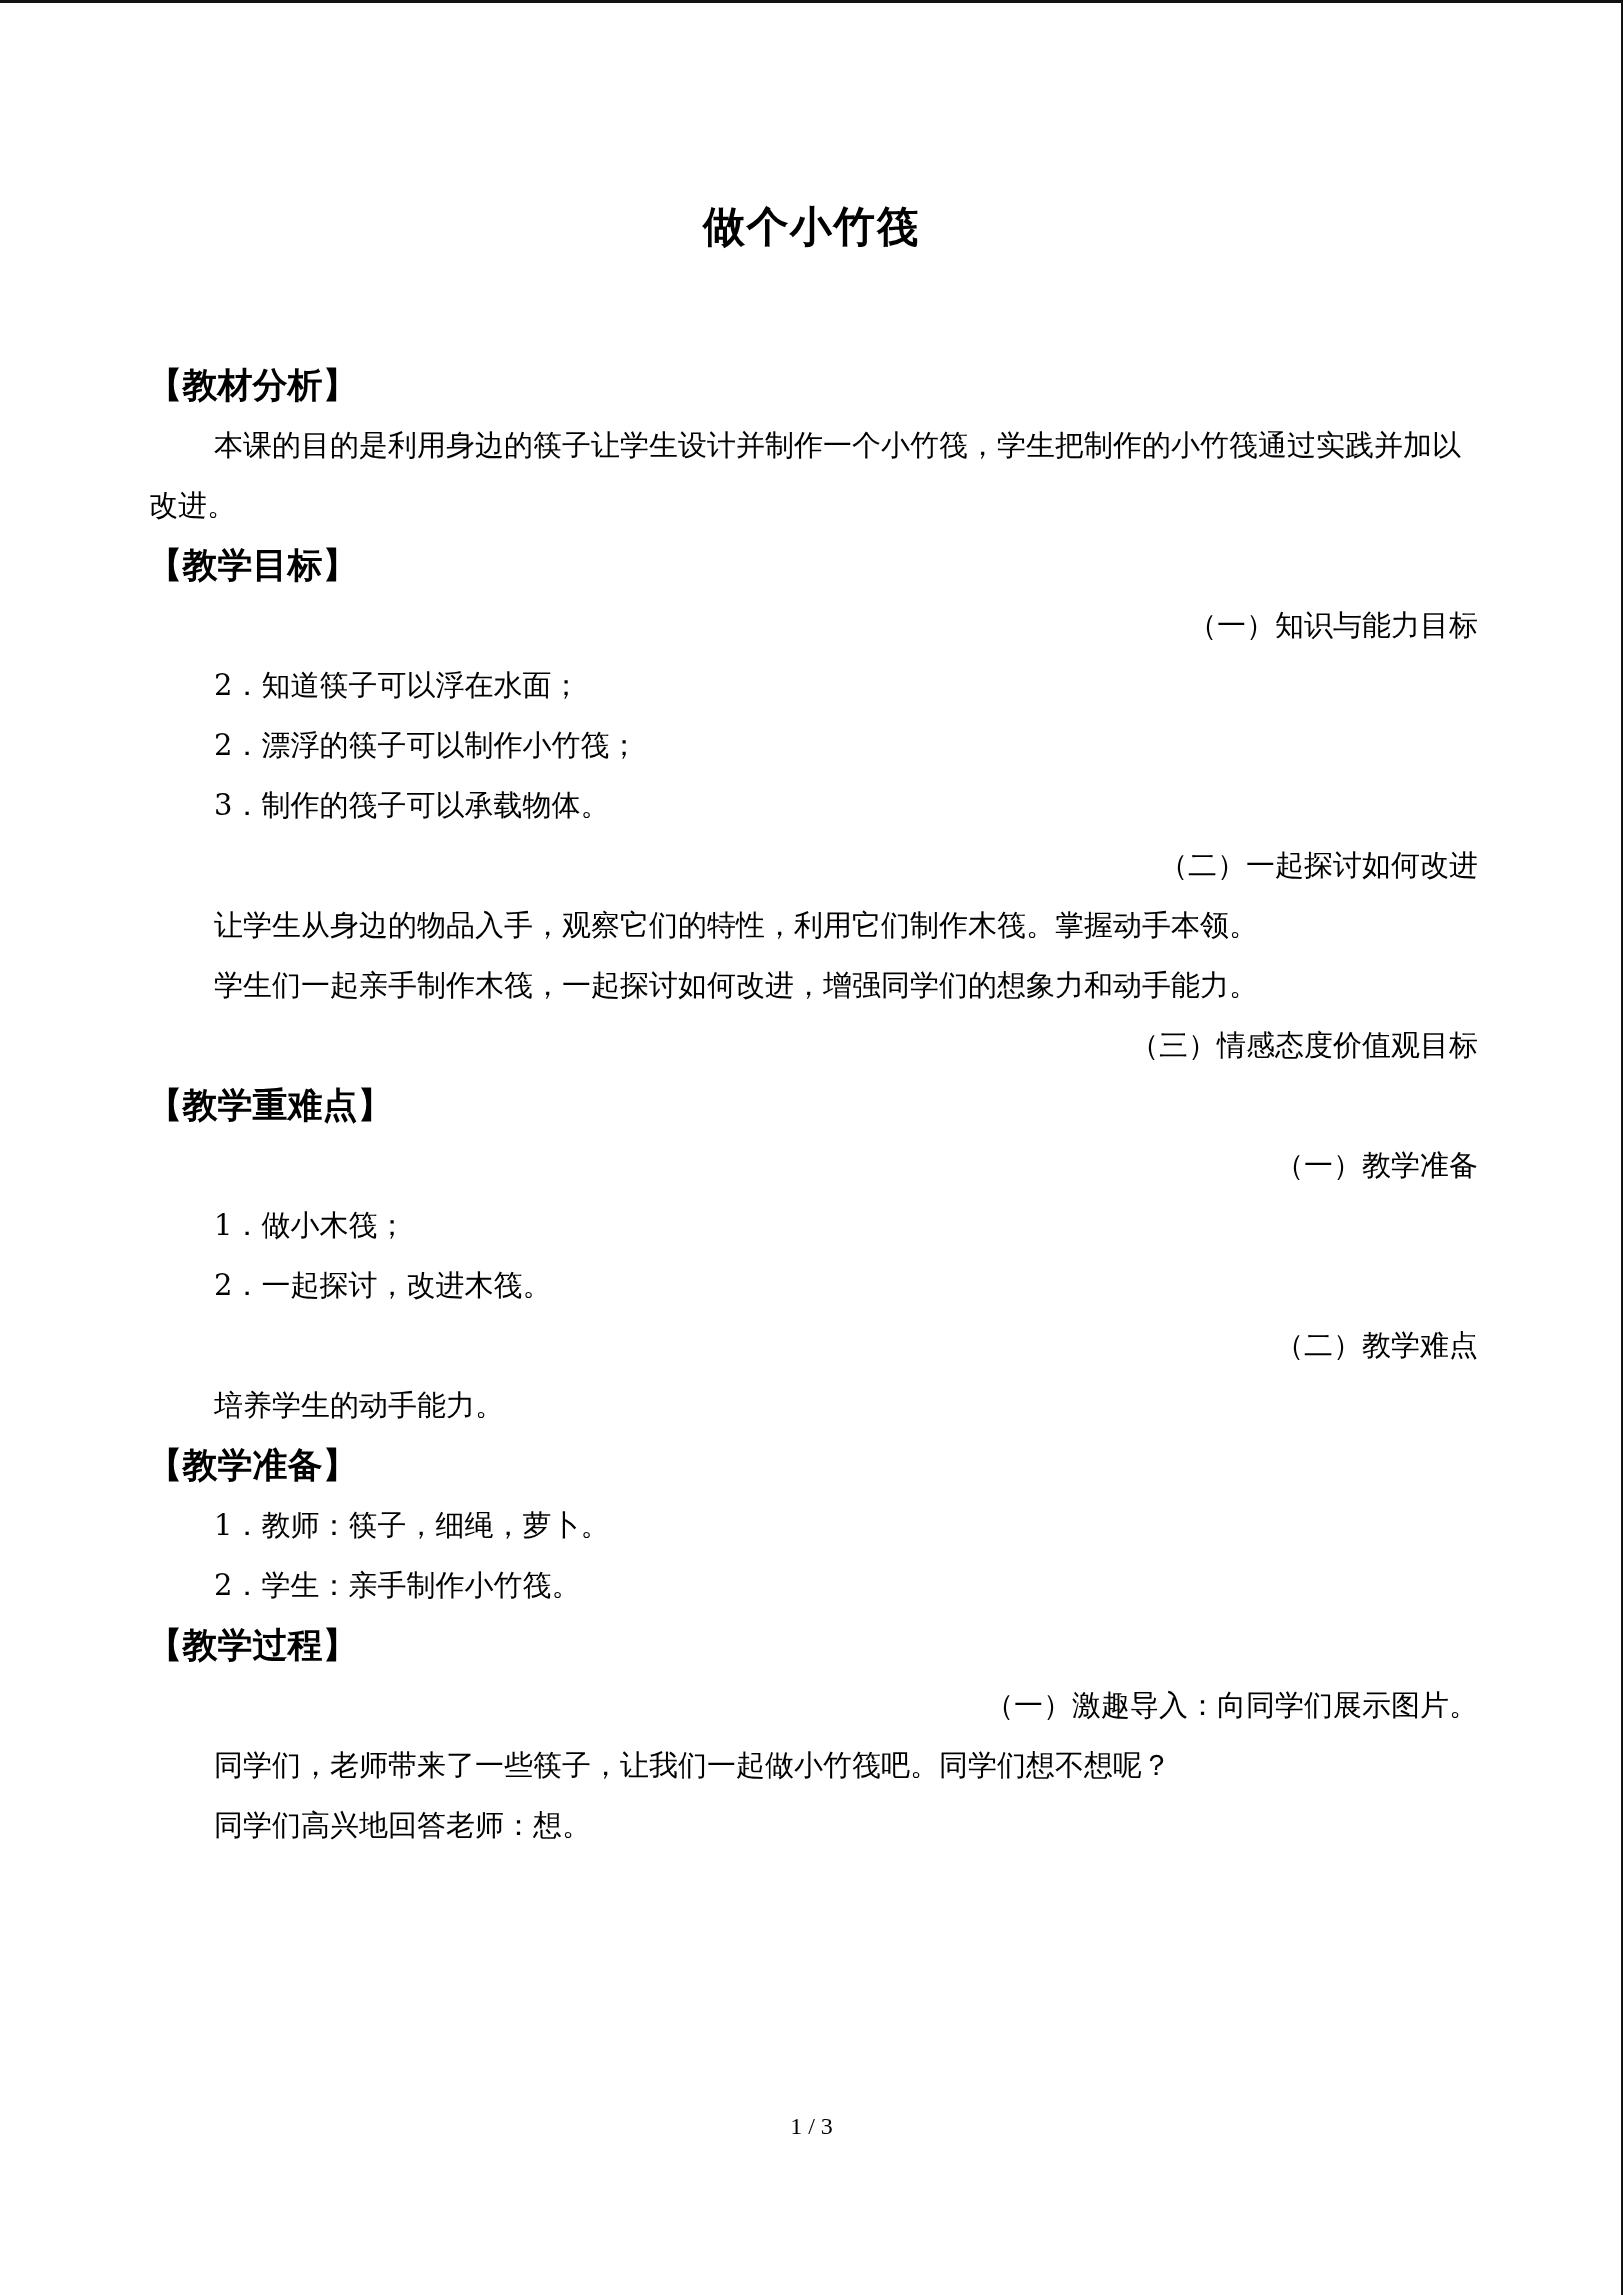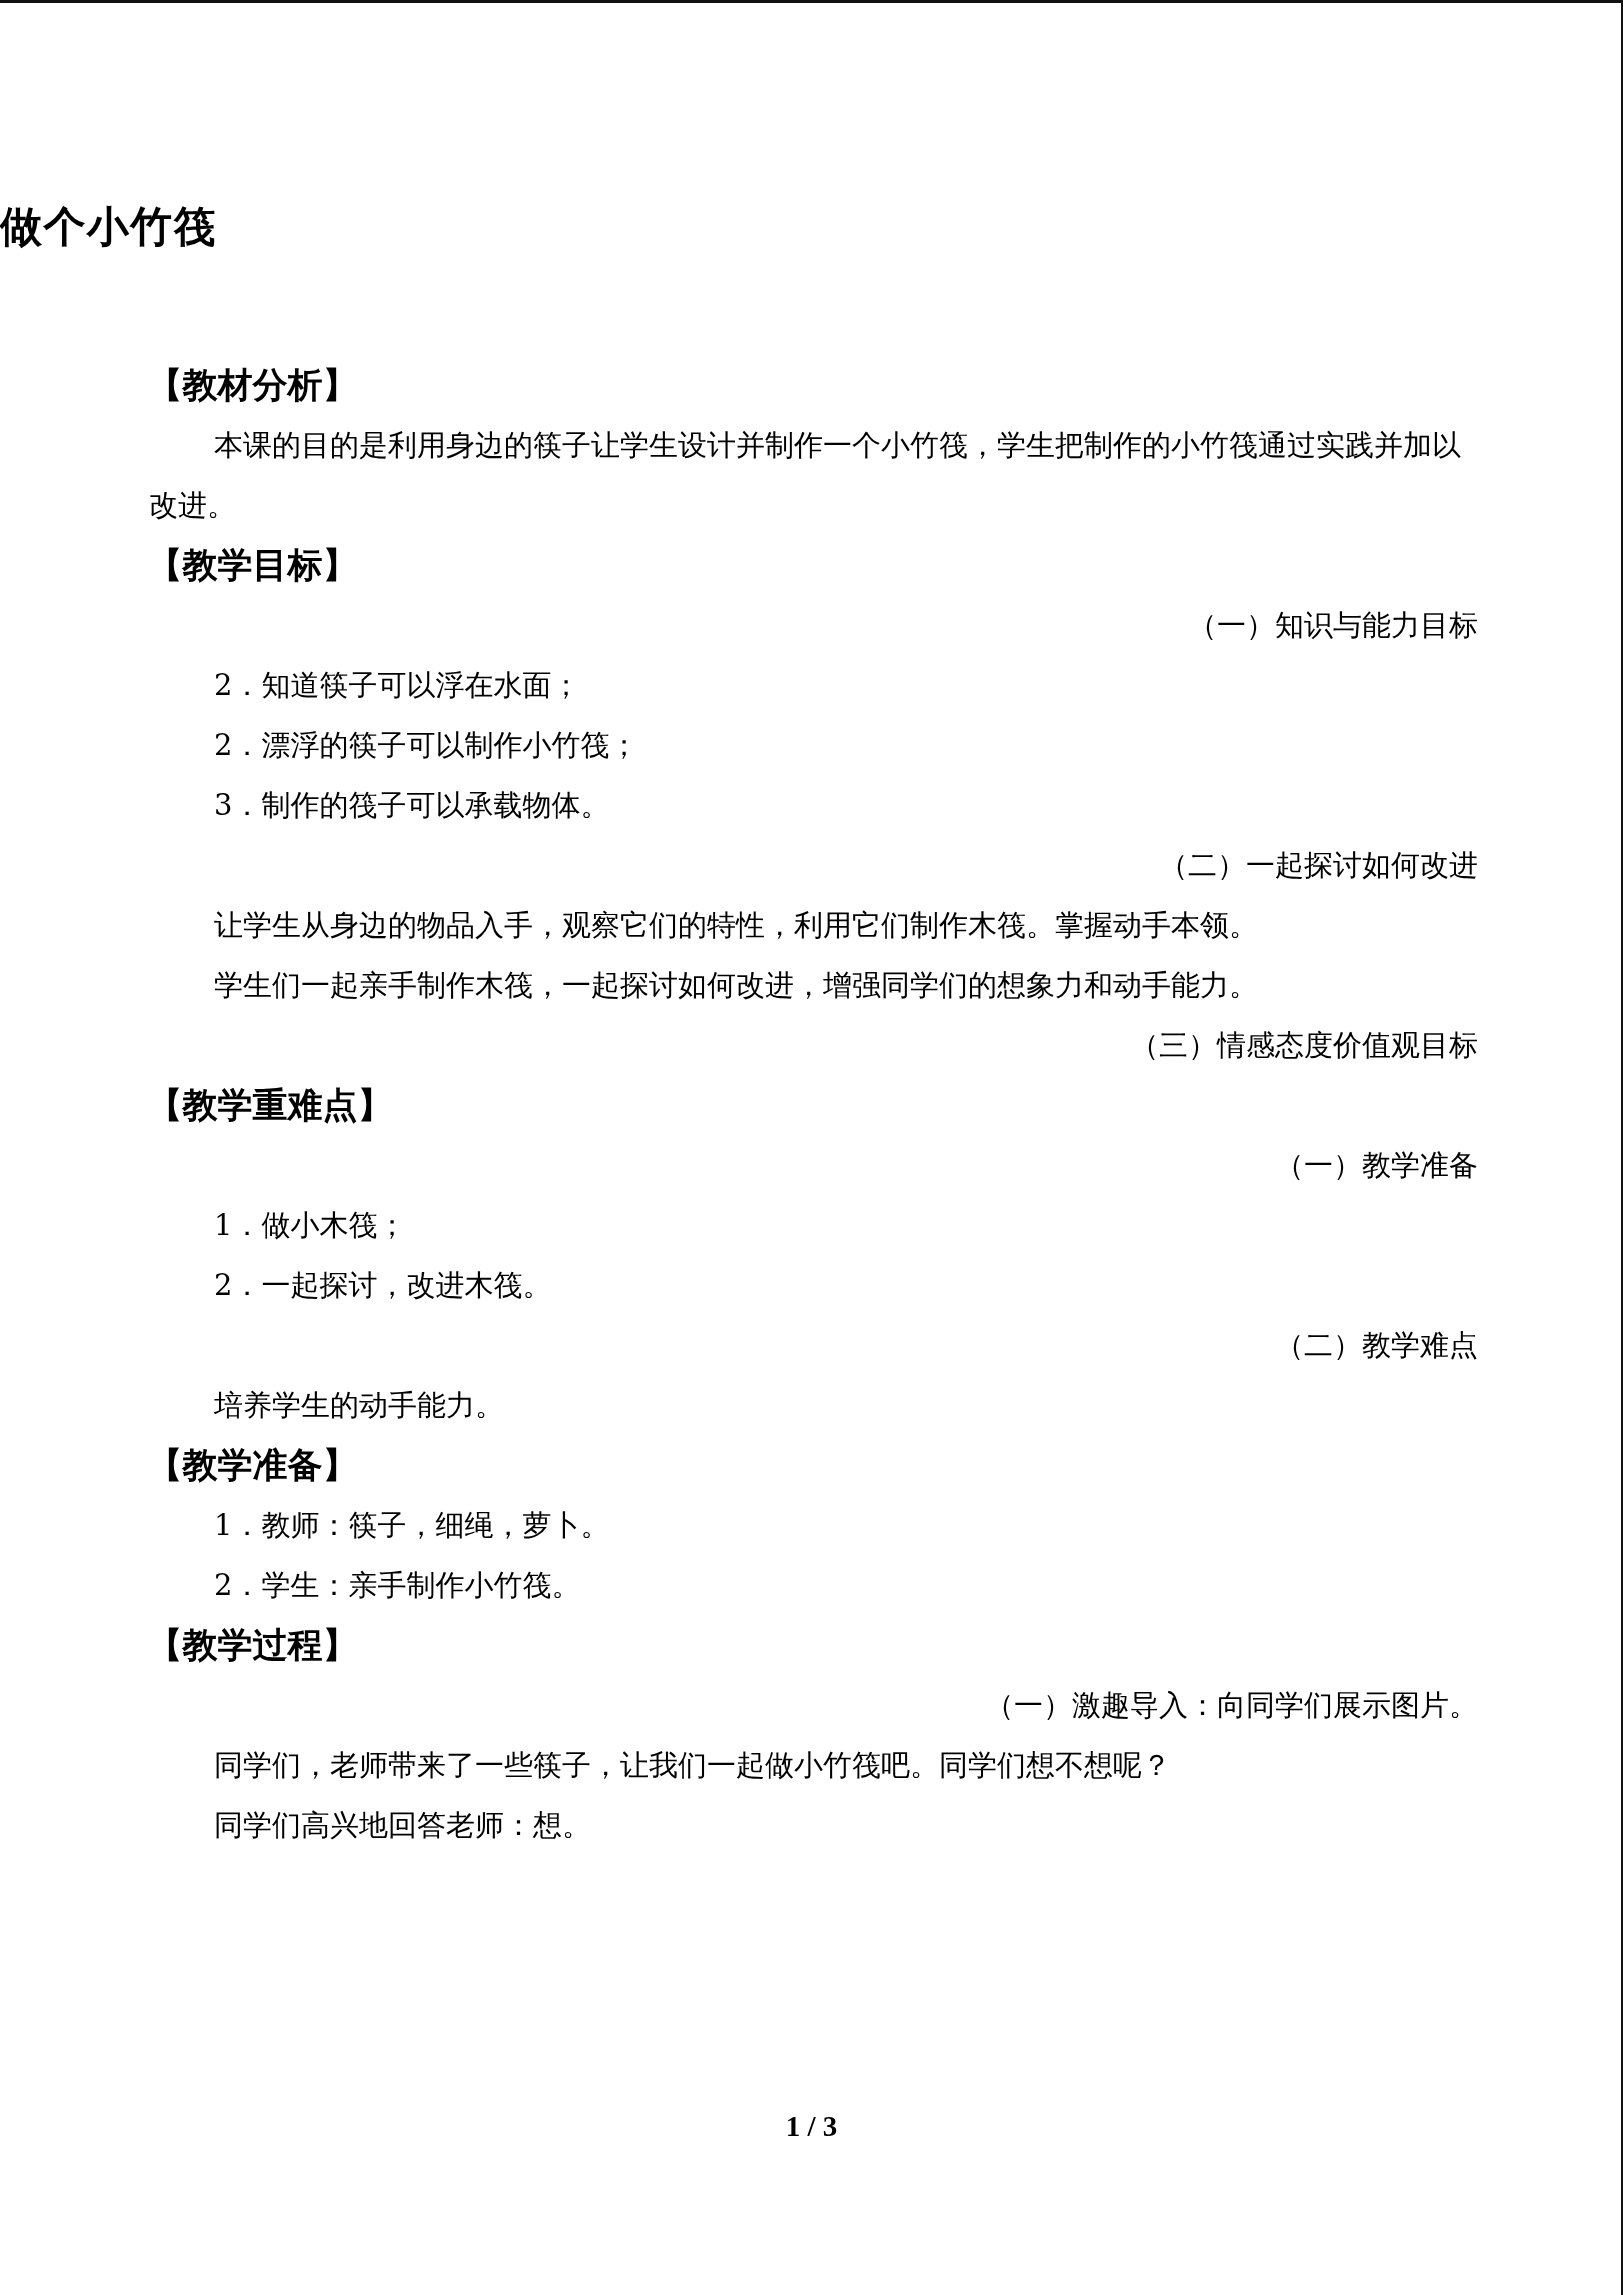--- a/index.html
+++ b/index.html
@@ -18,21 +18,21 @@
     .page-border-right {
       position: absolute; right: 0; top: 0; width: 2px; height: 2295px; background: #111;
     }
     .page {
       position: absolute; left: 0; top: 0; width: 1623px; height: 2295px;
     }
     .title {
       position: absolute;
       left: 0; width: 1623px;
       top: 199px;
-      text-align: left;
+      text-align: center;
       font-family: "DejaVu Sans", "Liberation Sans", sans-serif;
       font-weight: bold;
       font-size: 42px;
       line-height: 55px;
       letter-spacing: 1.4px;
     }
     .content {
       position: absolute;
       left: 149px;
       top: 355px;
@@ -59,22 +59,22 @@
       line-height: 60px;
       text-indent: 65px;
       white-space: normal;
     }
     .footer {
       position: absolute;
       left: 0; width: 1623px;
       top: 2113px;
       text-align: center;
       font-family: "Liberation Serif", "DejaVu Serif", serif;
-      font-weight: bold;
-      font-size: 29px;
+      font-weight: normal;
+      font-size: 24px;
       line-height: 27px;
     }
   </style>
 </head>
 <body>
 
 <div class="page-border-top"></div>
 <div class="page-border-right"></div>
 
 <div class="page">

